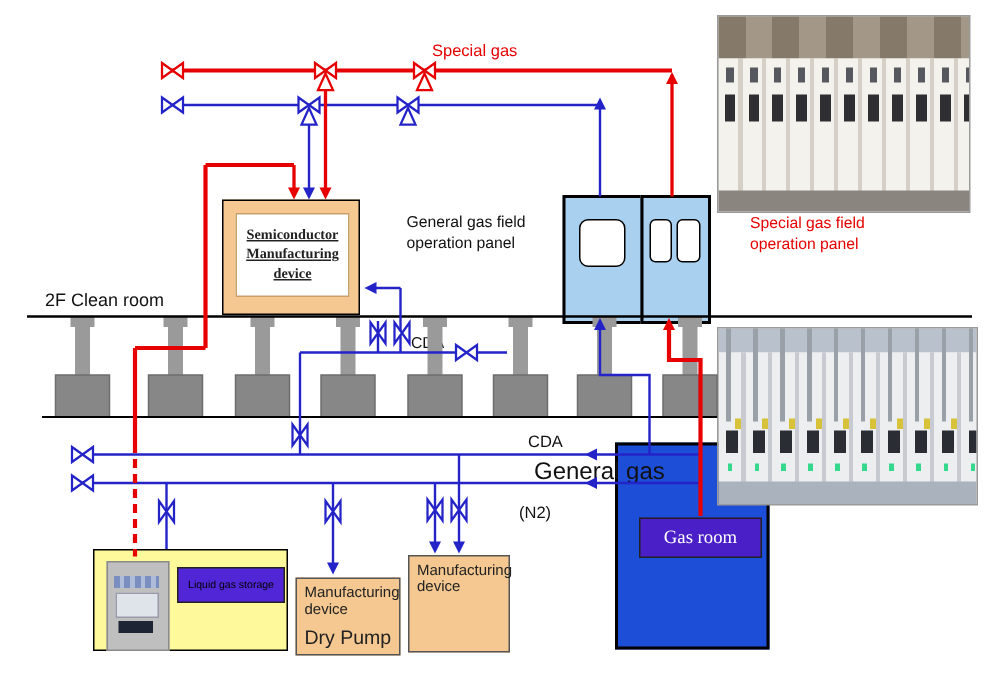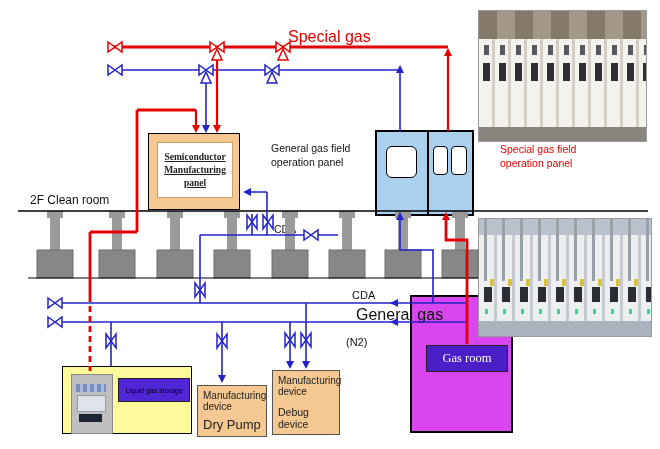--- a/index.html
+++ b/index.html
@@ -10,21 +10,21 @@
   
   #device-box{left:148px;top:133px;width:92px;height:77px;background:#F4C890;border:1.6px solid #000;}
   #device-inner{position:absolute;left:8px;top:8px;width:74px;height:54px;background:#fff;border:1px solid #c9a06a;
     display:flex;flex-direction:column;align-items:center;justify-content:center;
     font-family:"Liberation Serif",serif;font-size:9.5px;font-weight:bold;line-height:13px;color:#222;}
   #device-inner span{text-decoration:underline;}
   .panel{position:absolute;background:#A9D0EE;border:2px solid #000;}
   #panel-left{left:375px;top:130px;width:50px;height:82px;}
   #panel-right{left:427px;top:130px;width:43px;height:82px;}
   .panel-window{position:absolute;background:#fff;border:1.5px solid #000;border-radius:6px;}
-  #gasroom-box{left:410px;top:295px;width:103px;height:138px;background:#d946ef;border:2px solid #000;}
+  #gasroom-box{left:410px;top:295px;width:103px;height:138px;background:#1d4ed8;border:2px solid #000;}
   #gasroom-label{position:absolute;left:14px;top:48px;width:80px;height:25px;background:#4A1FC8;border:1px solid #222;
     color:#fff;font-family:"Liberation Serif",serif;font-size:12.5px;display:flex;align-items:center;justify-content:center;}
   #storage-box{left:62px;top:366px;width:130px;height:68px;background:#FEFA9C;border:1.6px solid #000;}
   #storage-label{position:absolute;left:55px;top:11px;width:70px;height:22px;background:#5126D6;border:1px solid #222;
     color:#000;font-size:7px;display:flex;align-items:center;justify-content:center;}
   .mfg{background:#F4C890;border:1.2px solid #555;color:#222;padding:4px 3px 0 5px;}
   #drypump-box{left:197px;top:385px;width:70px;height:52px;}
   #debug-box{left:272px;top:370px;width:68px;height:65px;}
   .mfg .t{font-size:10px;line-height:11px;width:60px;white-space:normal;}
   .mfg .n1{font-size:13px;margin-top:5px;}
@@ -56,21 +56,21 @@
 </style>
 </head>
 <body>
 
 <div id="stage">
 
   <div class="box" id="device-box">
     <div id="device-inner">
       <span>Semiconductor</span>
       <span>Manufacturing</span>
-      <span>panel</span>
+      <span>device</span>
     </div>
   </div>
 
   <div class="panel" id="panel-left">
     <div class="panel-window" style="left:9px;top:14px;width:29px;height:30px;"></div>
   </div>
   <div class="panel" id="panel-right">
     <div class="panel-window" style="left:4px;top:14px;width:13px;height:27px;border-radius:4px;"></div>
     <div class="panel-window" style="left:22px;top:14px;width:14px;height:27px;border-radius:4px;"></div>
   </div>
@@ -91,27 +91,26 @@
       <span>Liquid gas storage</span>
     </div>
   </div>
 
   <div class="box mfg" id="drypump-box">
     <div class="t">Manufacturing device</div>
     <div class="n1">Dry Pump</div>
   </div>
   <div class="box mfg" id="debug-box">
     <div class="t">Manufacturing device</div>
-    <div class="n2">Debug device</div>
   </div>
 
   <div class="photo" id="photo-top"></div>
   <div class="photo" id="photo-bottom"></div>
 
-  <div class="lbl" style="left:288px;top:28px;font-size:16px;color:#E60000;">Special gas</div>
+  <div class="lbl" style="left:288px;top:28px;font-size:11px;color:#E60000;">Special gas</div>
   <div class="lbl" style="left:271px;top:141px;font-size:10.5px;line-height:14px;">
     <div>General gas field</div>
     <div>operation panel</div>
   </div>
   <div class="lbl" style="left:472px;top:142px;font-size:10.5px;line-height:14px;color:#E60000;z-index:3;margin-left:28px;">
     <div>Special gas field</div>
     <div>operation panel</div>
   </div>
   <div class="lbl" style="left:30px;top:193px;font-size:12px;">2F Clean room</div>
   <div class="lbl" style="left:274px;top:223px;font-size:10.5px;">CDA</div>

